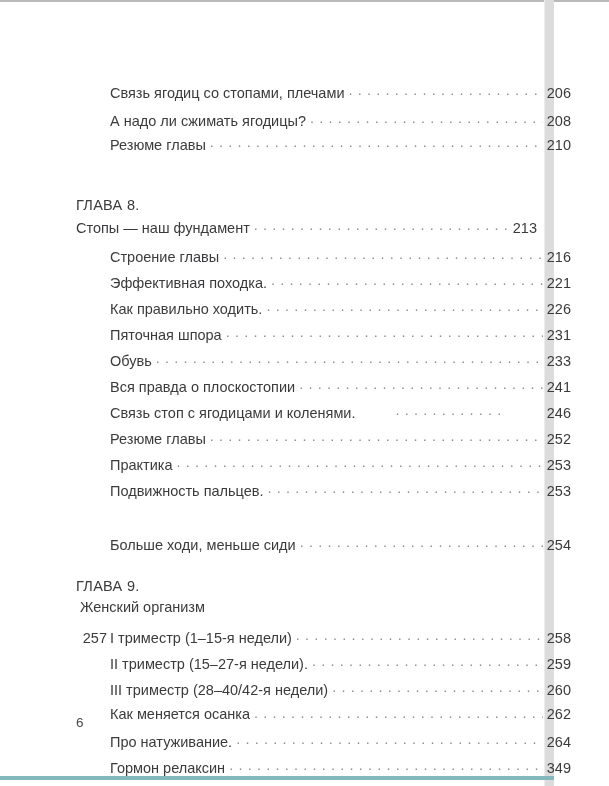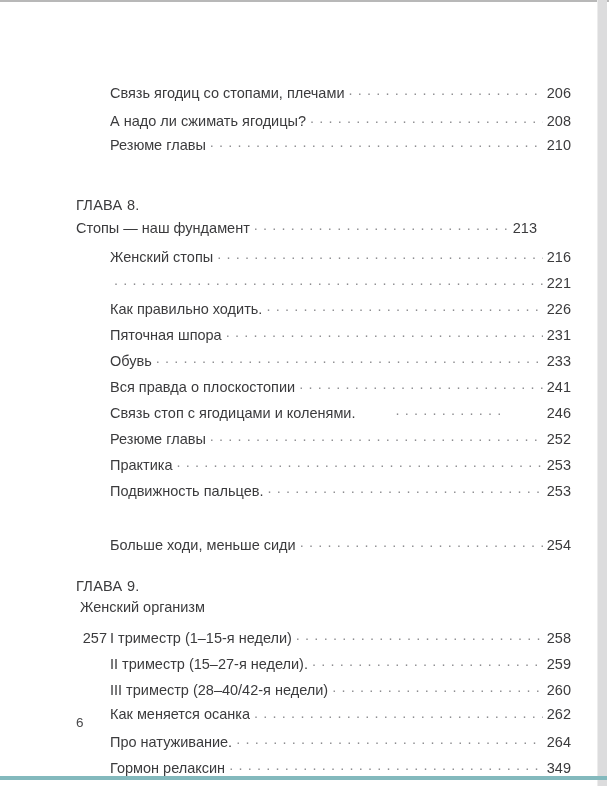--- a/index.html
+++ b/index.html
@@ -10,21 +10,21 @@
   }
   body {
     width: 609px;
     height: 786px;
     overflow: hidden;
     font-family: "Liberation Sans", "DejaVu Sans", sans-serif;
     -webkit-font-smoothing: antialiased;
   }
   .page {
     position: relative;
-    width: 607px;
+    width: 554px;
     height: 786px;
     background: #ffffff;
     box-sizing: border-box;
   }
   
   .page-top-edge {
     position: absolute;
     top: 0;
     left: 0;
     width: 609px;
@@ -160,25 +160,26 @@
         <span class="leader"></span>
         <span class="pageno">210</span>
       </div>
       <div class="chapter-label" style="top: 197px;">ГЛАВА 8.</div>
       <div class="toc-line chapter-title" style="top: 218px;">
         <span class="title">Стопы — наш фундамент</span>
         <span class="leader"></span>
         <span class="pageno">213</span>
       </div>
       <div class="toc-line entry" style="top: 247px;">
-        <span class="title">Женский стопы</span>
+        <span class="title">Строение главы</span>
         <span class="leader"></span>
         <span class="pageno">216</span>
       </div>
       <div class="toc-line entry" style="top: 273px;">
+        <span class="title">Эффективная походка.</span>
         <span class="leader"></span>
         <span class="pageno">221</span>
       </div>
       <div class="toc-line entry" style="top: 299px;">
         <span class="title">Как правильно ходить.</span>
         <span class="leader"></span>
         <span class="pageno">226</span>
       </div>
       <div class="toc-line entry" style="top: 325px;">
         <span class="title">Пяточная шпора</span>

